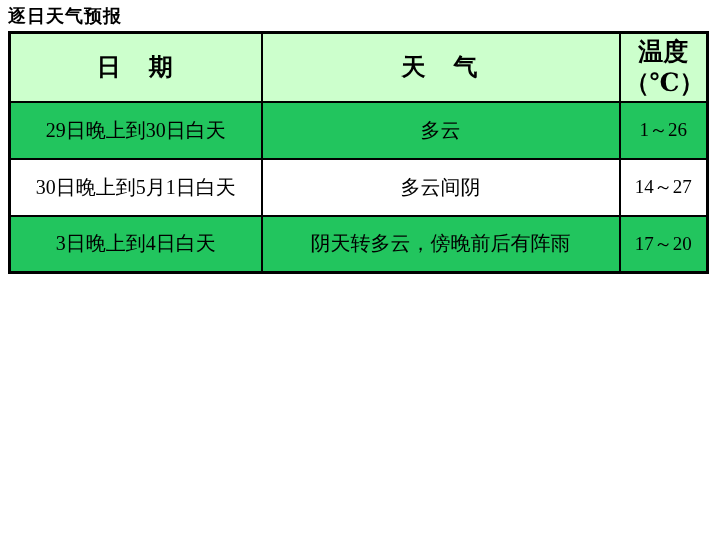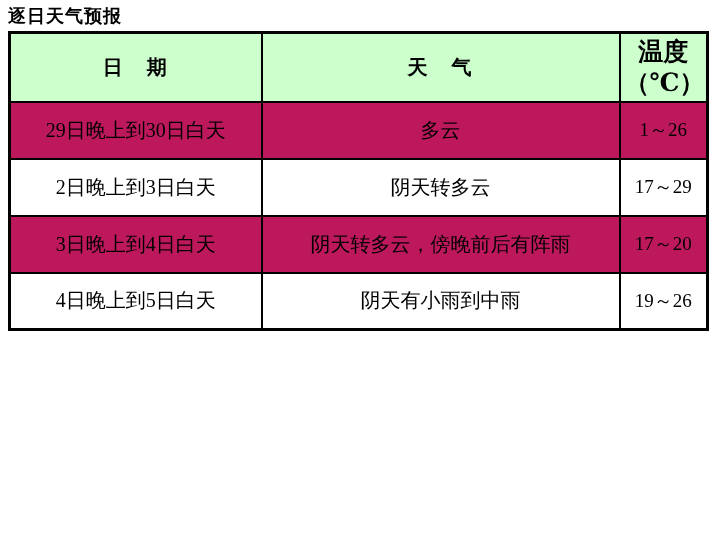--- a/index.html
+++ b/index.html
@@ -46,36 +46,36 @@
     box-sizing: border-box;
     color: #000000;
   }
   table.forecast {
     border: 3px solid #000000;
   }
   thead th {
     background: #ccffcc;
     color: #008000;
     font-weight: bold;
-    font-size: 20px;
+    font-size: 24px;
     height: 58px;
     letter-spacing: 2px;
   }
   thead th.temp-head {
     font-size: 25px;
     letter-spacing: 0;
     line-height: 1.25;
   }
   tbody td {
     font-size: 20px;
     height: 57px;
     background: #ffffff;
   }
   tbody tr.alt td {
-    background: #be185d;
+    background: #22c55e;
   }
   tbody td.temp-cell {
     font-size: 19px;
   }
   tbody td.weather-cell {
     line-height: 1.35;
   }
 </style>
 </head>
 <body>
@@ -100,30 +100,25 @@
         </th>
       </tr>
     </thead>
     <tbody>
       <tr class="alt">
         <td class="date-cell">29日晚上到30日白天</td>
         <td class="weather-cell">多云</td>
         <td class="temp-cell">1～26</td>
       </tr>
       <tr>
-        <td class="date-cell">2日晚上到3日白天</td>
-        <td class="weather-cell">阴天转多云</td>
-        <td class="temp-cell">17～29</td>
+        <td class="date-cell">30日晚上到5月1日白天</td>
+        <td class="weather-cell">多云间阴</td>
+        <td class="temp-cell">14～27</td>
       </tr>
       <tr class="alt">
         <td class="date-cell">3日晚上到4日白天</td>
         <td class="weather-cell">阴天转多云，傍晚前后有阵雨</td>
         <td class="temp-cell">17～20</td>
-      </tr>
-      <tr>
-        <td class="date-cell">4日晚上到5日白天</td>
-        <td class="weather-cell">阴天有小雨到中雨</td>
-        <td class="temp-cell">19～26</td>
       </tr>
     </tbody>
   </table>
 
 </div>
 
 </body></html>

